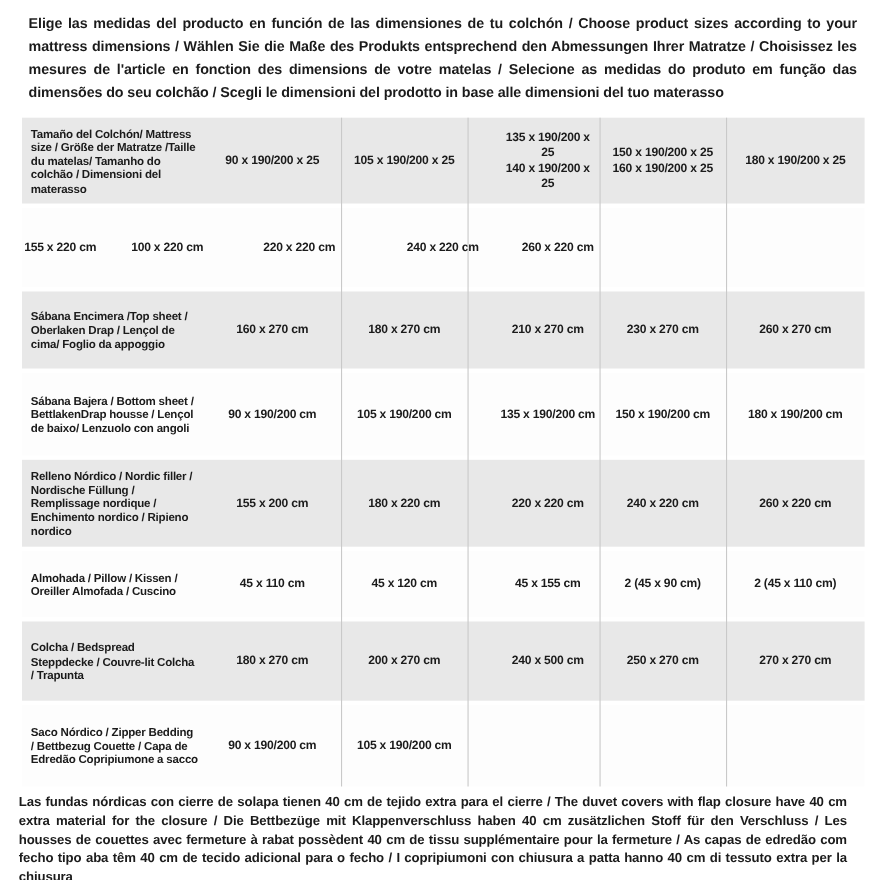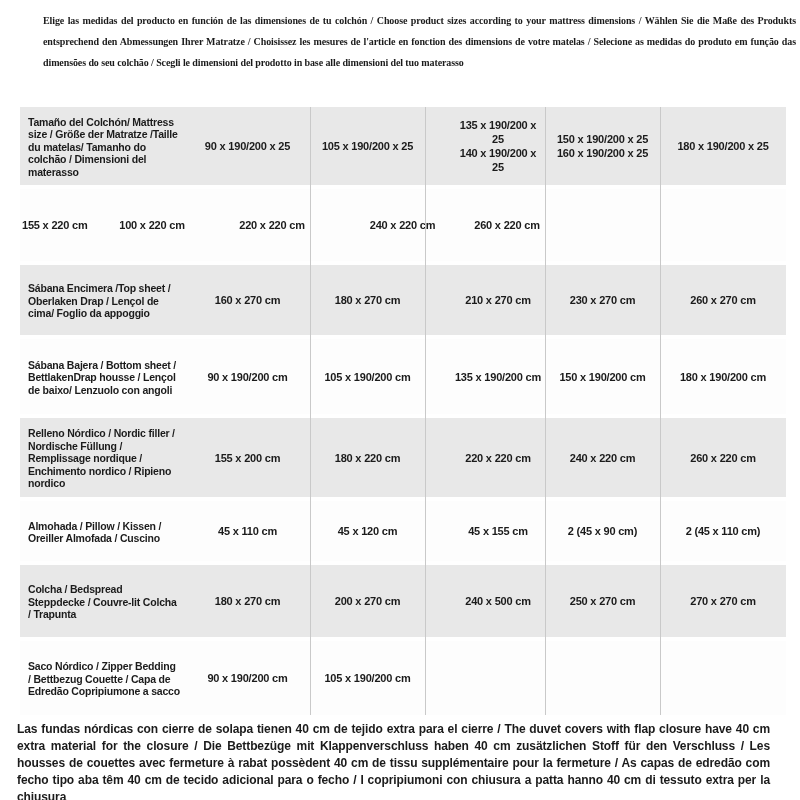--- a/index.html
+++ b/index.html
@@ -3,22 +3,22 @@
 <meta charset="utf-8">
 <style>
   html,body{margin:0;padding:0;}
   body{
     width:800px;height:800px;background:#ffffff;position:relative;overflow:hidden;
     font-family:"Liberation Sans","DejaVu Sans",sans-serif;
     color:#1b1b1b;font-weight:bold;
     -webkit-font-smoothing:antialiased;
   }
   .intro{
-    position:absolute;top:10px;left:43px;width:753px;
-    font-size:10px;line-height:21px;text-align:justify;letter-spacing:-0.1px;font-family:Liberation Serif, serif;
+    position:absolute;top:10px;left:26px;width:753px;
+    font-size:13px;line-height:21px;text-align:justify;letter-spacing:-0.1px;
   }
   .outro{
     position:absolute;top:721px;left:17px;width:753px;
     font-size:12px;line-height:17px;text-align:justify;letter-spacing:-0.1px;
   }
   .table{
     position:absolute;top:107px;left:20px;width:766px;height:608px;
   }
   .rows{position:relative;width:100%;}
   .row{

